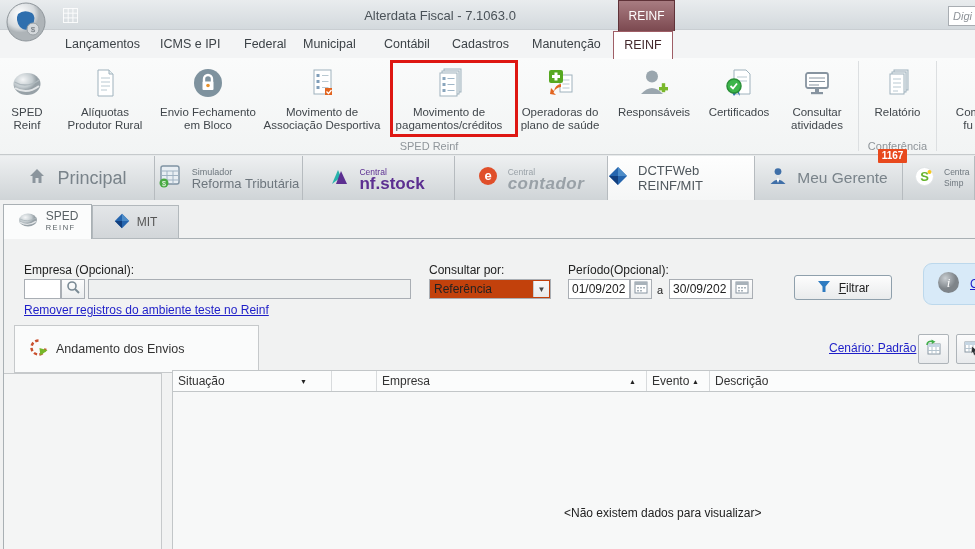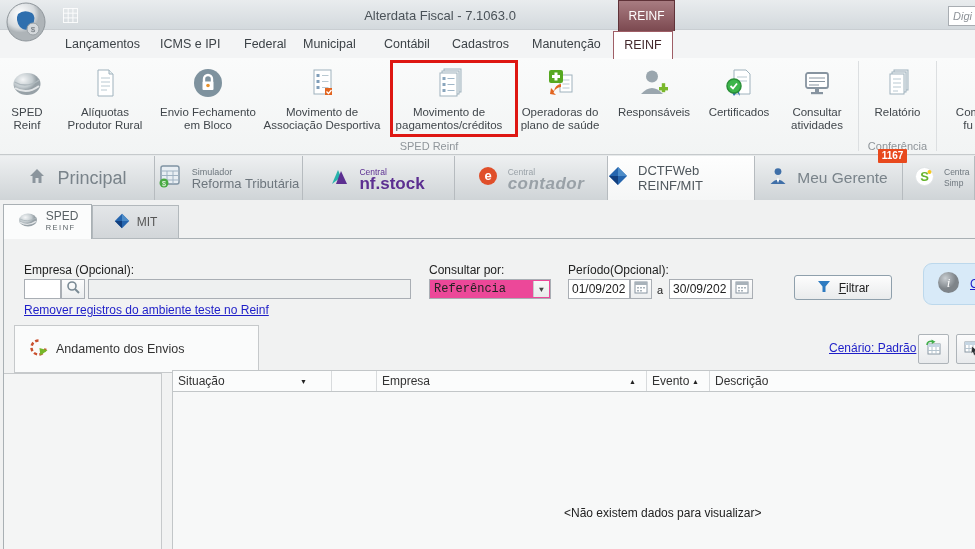--- a/index.html
+++ b/index.html
@@ -74,23 +74,23 @@
     align-items:center; justify-content:center; gap:7px; cursor:pointer; font-size:12px; color:#555; }
 
   
   .content { position:absolute; left:3px; top:238px; width:972px; height:311px;
     background:#f1f2f2; border-top:1px solid #a9b0b4; border-left:1px solid #a9b0b4;padding-left:29px; }
   .flabel { position:absolute; top:24px; font-size:12px; color:#222; }
   .tbox { position:absolute; top:40px; height:20px; background:#fff; border:1px solid #a9aeb4;
     font-size:12px; color:#222; padding:0 3px; font-family:"Liberation Sans",sans-serif; }
   .btn-flat { position:absolute; top:40px; height:20px; background:linear-gradient(#fdfdfd,#eceeef);
     border:1px solid #a9aeb4; display:flex; align-items:center; justify-content:center; cursor:pointer; }
-  .combo { position:absolute; left:425px; top:40px; width:122px; height:20px; background:#ec4899;
+  .combo { position:absolute; left:425px; top:40px; width:122px; height:20px; background:#c2410c;
     border:1px solid #a9aeb4; font-size:12px; color:#222; display:flex; align-items:center;
-    padding-left:4px; cursor:pointer;font-family:Liberation Mono, monospace; }
+    padding-left:4px; cursor:pointer; }
   .combo-arrow { position:absolute; right:1px; top:1px; bottom:1px; width:16px;
     background:linear-gradient(#f7f8f8,#e8eaeb); border-left:1px solid #c6cacd; display:flex;
     align-items:center; justify-content:center; font-size:8px; color:#444; }
   .btn-filtrar { position:absolute; left:790px; top:36px; width:98px; height:25px;
     background:linear-gradient(#fdfdfd,#e9ebec); border:1px solid #8fa0ac; border-radius:3px;
     display:flex; align-items:center; justify-content:center; gap:8px; font-size:12px; color:#222;
     cursor:pointer; }
   .info-panel { position:absolute; left:919px; top:24px; width:70px; height:42px;
     background:#d8eaf8; border:1px solid #bcd8ec; border-radius:9px; display:flex;
     align-items:center; gap:10px; padding-left:13px; }

